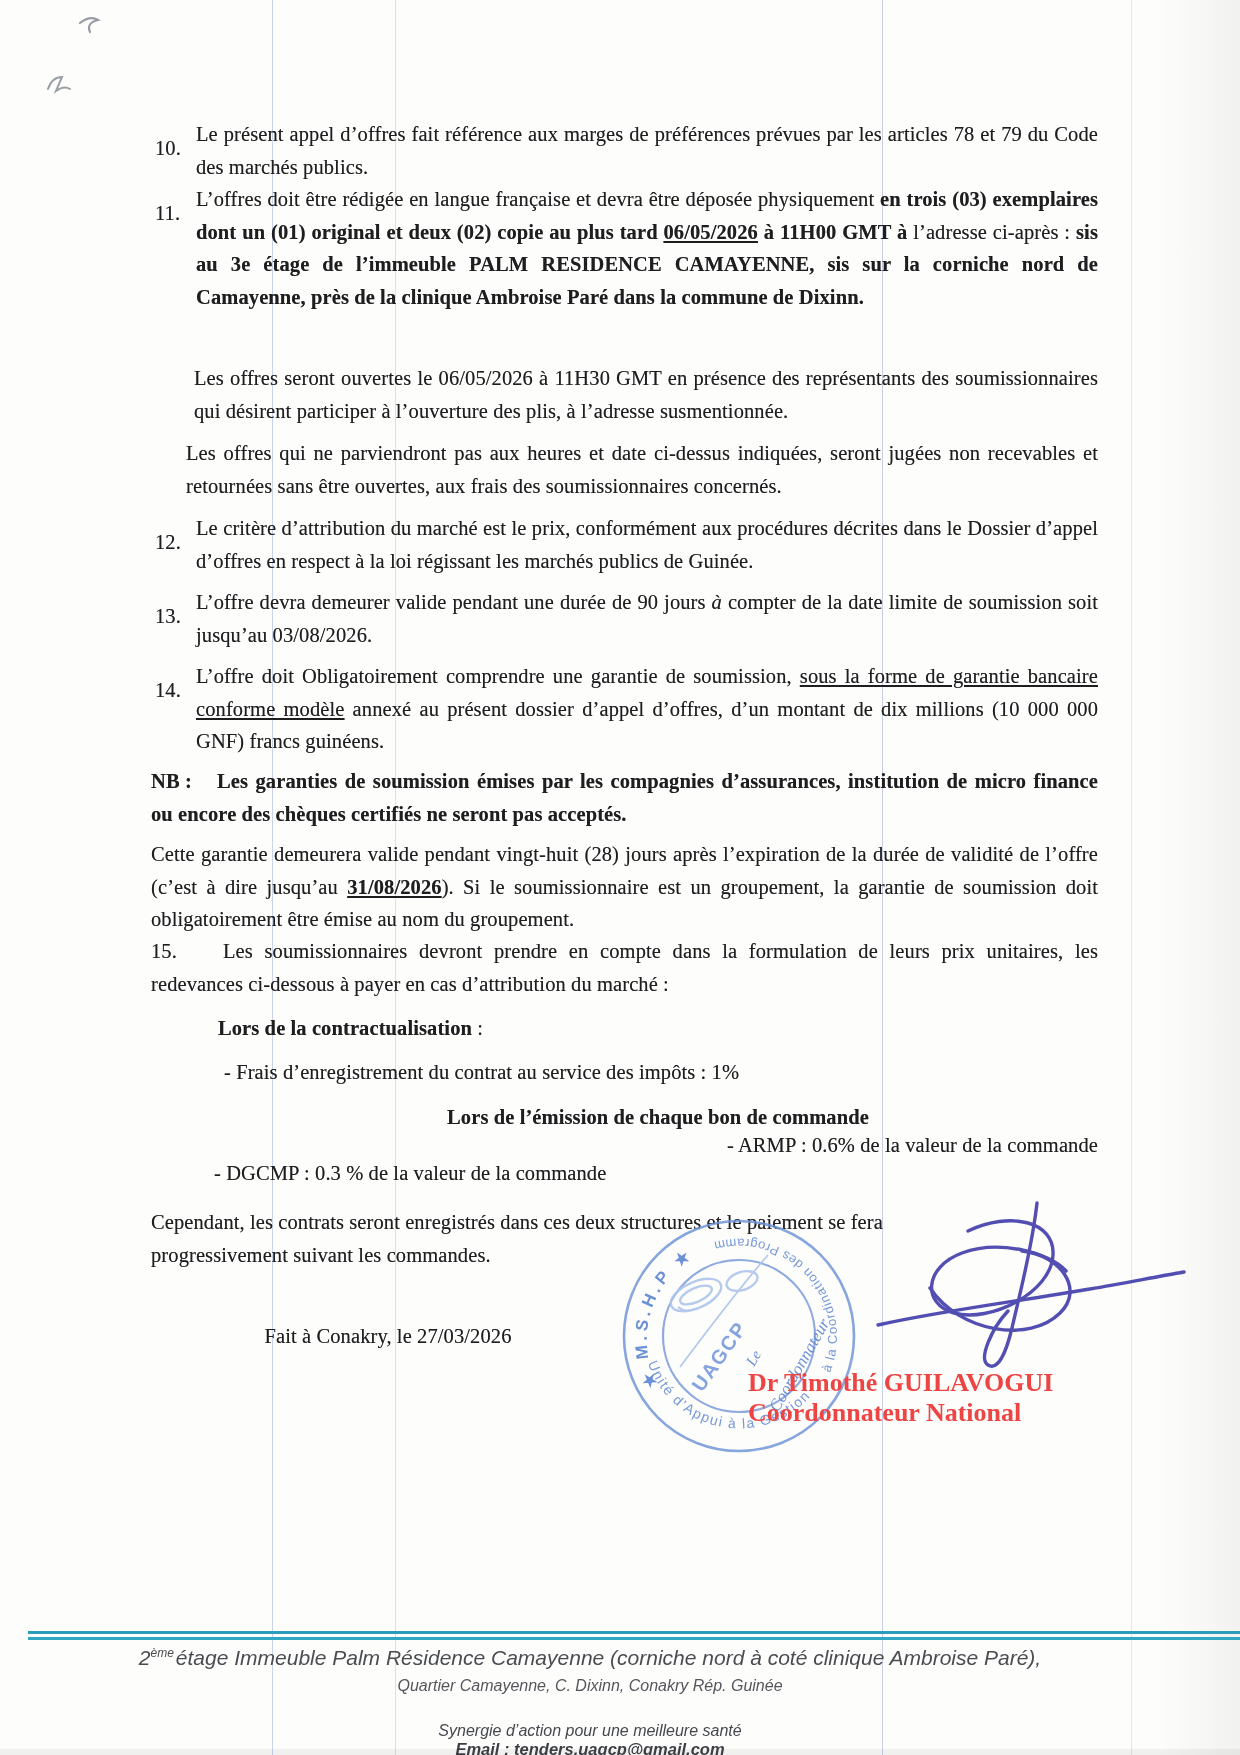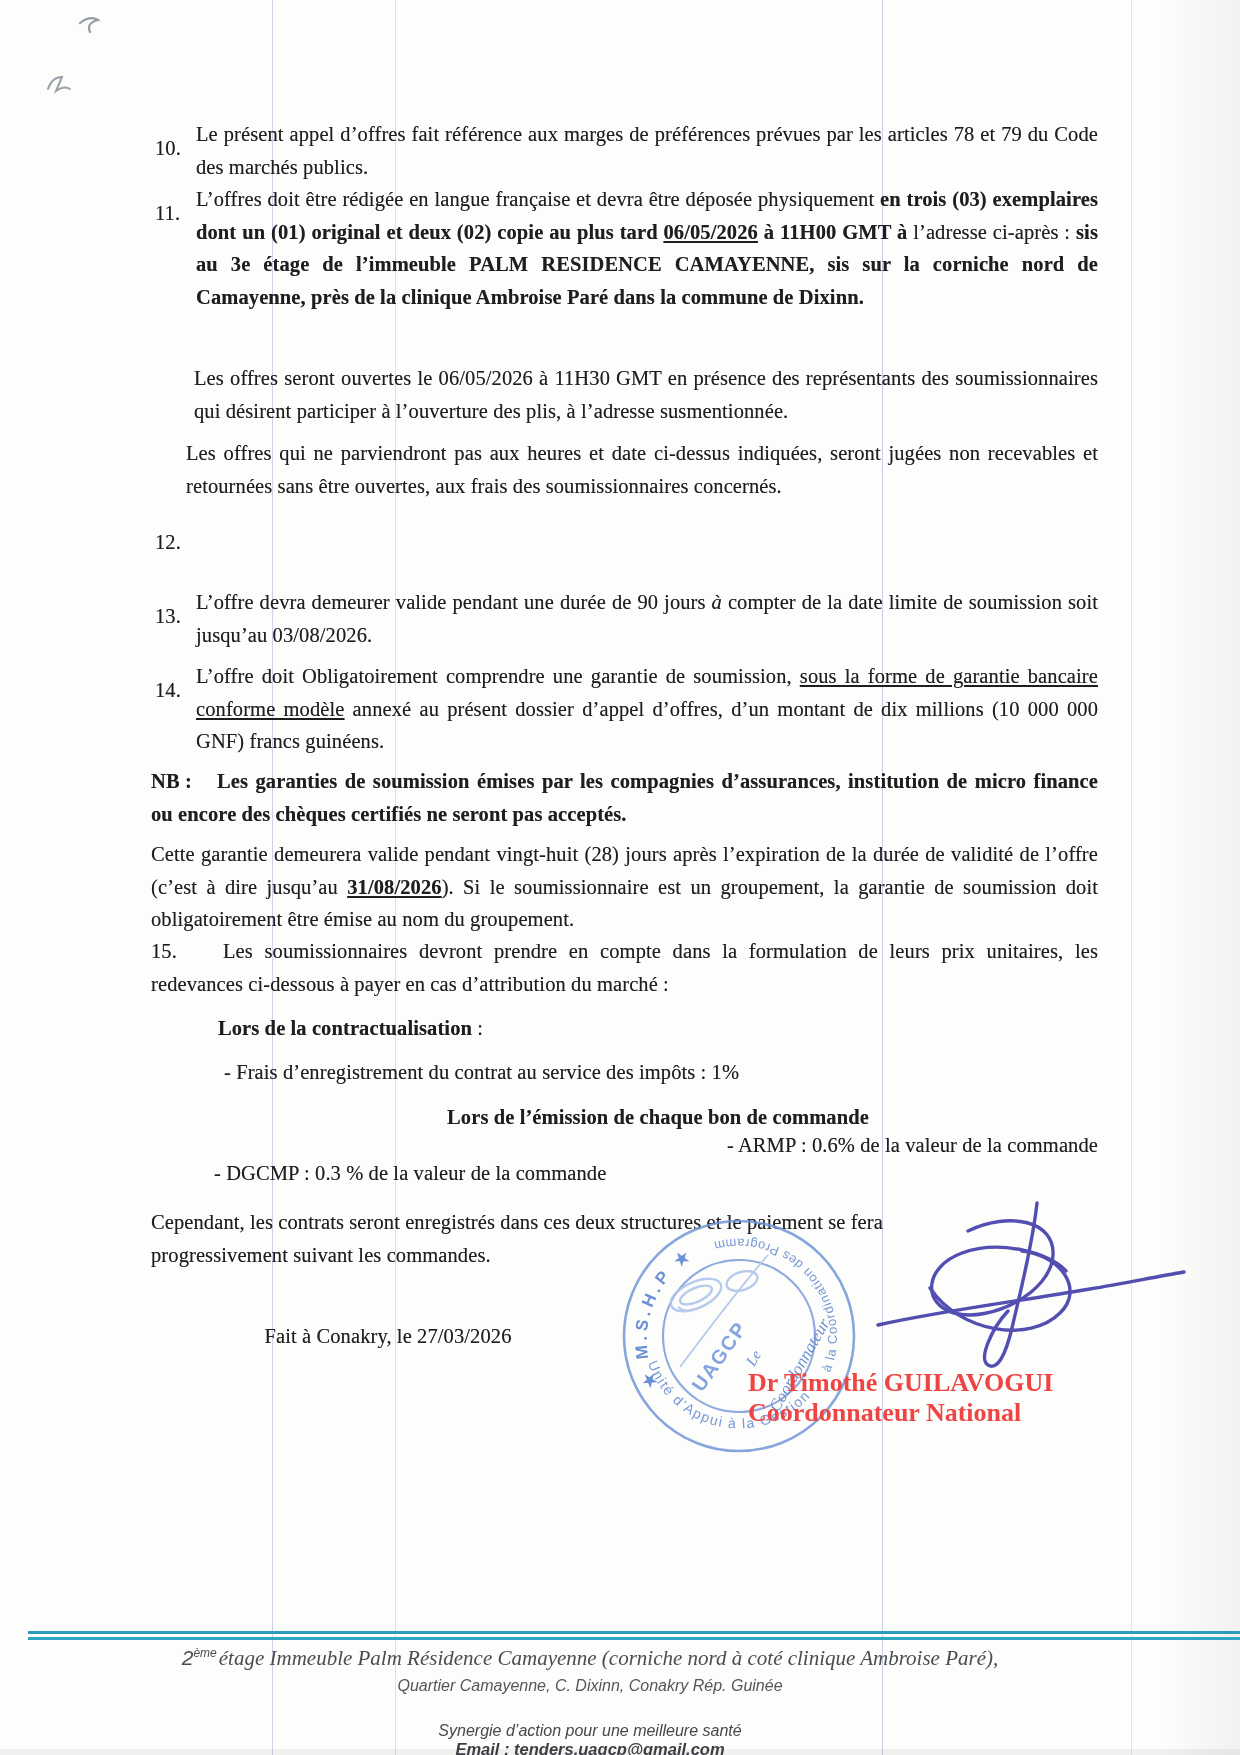--- a/index.html
+++ b/index.html
@@ -25,21 +25,21 @@
   .edge-shade{position:absolute;top:0;bottom:0;right:0;width:80px;
     background:linear-gradient(to right, rgba(90,90,88,0), rgba(90,90,88,.07));pointer-events:none;}
   .bottom-shade{position:absolute;left:0;right:0;bottom:0;height:6px;background:rgba(90,90,90,.08);}
   
   .footer-rule{position:absolute;left:28px;right:0;top:1631px;height:3px;
     border-top:3px solid #2b9cba;border-bottom:3px solid #31a6c2;}
   .footer-text{position:absolute;left:0;right:60px;text-align:center;
     font-family:"Liberation Sans", sans-serif;font-style:italic;color:#4a4c52;}
   .f1{top:1646px;font-size:21px;}
   .f1 sup{font-size:12px;}
-  .f1 .rest{margin-left:2px;font-family:Liberation Serif, serif;}
+  .f1 .rest{margin-left:2px;}
   .f2{top:1677px;font-size:16px;color:#54565c;}
   .f3{top:1699px;font-size:16.5px;font-weight:bold;color:#3c3e44;margin-top:41px;}
   .f4{top:1722px;font-size:16px;color:#46484e;}
   
   .stamp{position:absolute;left:618px;top:1215px;width:242px;height:242px;opacity:.92;}
   .signature{position:absolute;left:870px;top:1193px;width:322px;height:188px;}
   .sig-name{position:absolute;left:748px;top:1368px;font-size:26px;font-weight:bold;line-height:30px;color:#ef4444;}
   .pen-marks{position:absolute;left:30px;top:5px;width:120px;height:110px;}
 </style>
 </head>
@@ -67,21 +67,21 @@
 
 <div class="para" style="top:362px;left:194px;width:904px">
   <span>Les offres seront ouvertes le 06/05/2026 à 11H30 GMT en présence des représentants des soumissionnaires qui désirent participer à l’ouverture des plis, à l’adresse susmentionnée.</span>
 </div>
 
 <div class="para" style="top:437px;left:186px;width:912px">
   <span>Les offres qui ne parviendront pas aux heures et date ci-dessus indiquées, seront jugées non recevables et retournées sans être ouvertes, aux frais des soumissionnaires concernés.</span>
 </div>
 
 <div class="para item" style="top:512px">
-  <span class="num">12.</span>
+  <span class="num">12.</span><span>Le critère d’attribution du marché est le prix, conformément aux procédures décrites dans le Dossier d’appel d’offres en respect à la loi régissant les marchés publics de Guinée.</span>
 </div>
 
 <div class="para item" style="top:586px">
   <span class="num">13.</span><span>L’offre devra demeurer valide pendant une durée de 90 jours </span><span class="it">à</span><span> compter de la date limite de soumission soit jusqu’au 03/08/2026.</span>
 </div>
 
 <div class="para item" style="top:660px">
   <span class="num">14.</span><span>L’offre doit Obligatoirement comprendre une garantie de soumission, </span><span class="ul">sous la forme de garantie bancaire conforme modèle</span><span> annexé au présent dossier d’appel d’offres, d’un montant de dix millions (10 000 000 GNF) francs guinéens.</span>
 </div>
 

